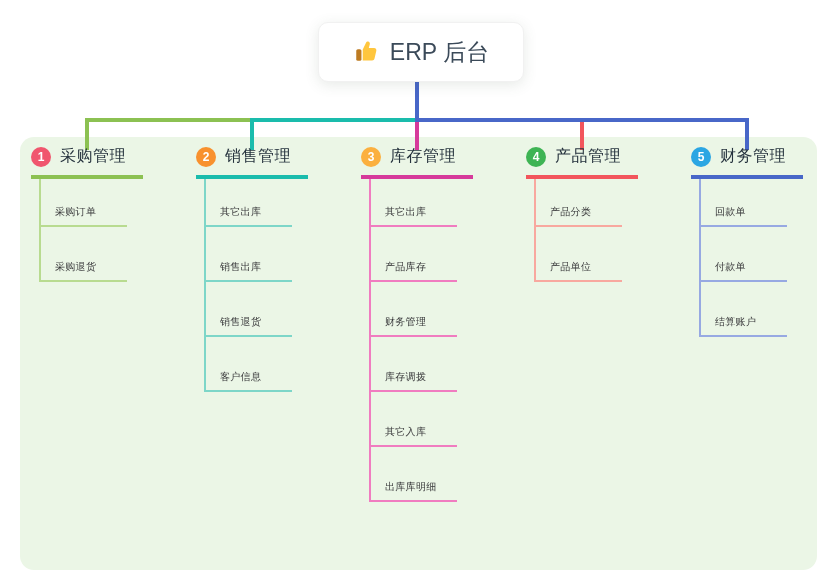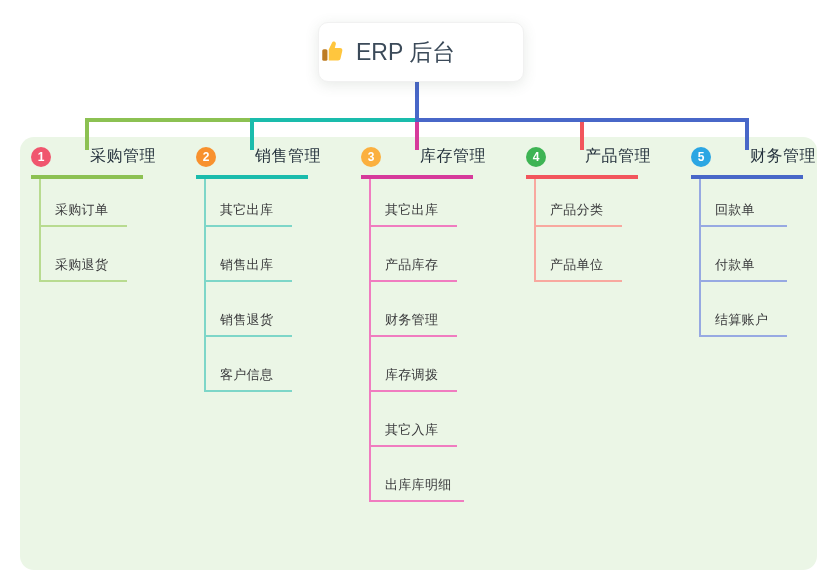--- a/index.html
+++ b/index.html
@@ -9,46 +9,46 @@
     font-family:"Liberation Sans","DejaVu Sans",sans-serif;
   }
   .panel{
     position:absolute;left:20px;top:137px;width:797px;height:433px;
     border-radius:14px;z-index:1;
   }
   .title-box{
     position:absolute;left:318px;top:22px;width:204px;height:58px;
     background:#ffffff;border:1px solid #f1f1f1;border-radius:10px;
     box-shadow:0 3px 14px rgba(70,90,70,.13);
-    display:flex;align-items:center;justify-content:flex-start;gap:11px;
+    display:flex;align-items:center;justify-content:center;gap:11px;
     font-size:23px;color:#3b4a59;z-index:6;cursor:pointer;
   }
   .thumb-icon{display:flex;align-items:center;}
   .hline,.vline{position:absolute;z-index:3;}
   .hline{height:4px;}
   .vline{width:4px;}
   #branches .branch{position:absolute;top:146px;z-index:4;}
   .branch-header{
     display:flex;align-items:center;gap:9px;width:112px;
     padding-bottom:8px;border-bottom:4px solid var(--strong);cursor:pointer;
   }
   .badge{
     width:20px;height:20px;border-radius:50%;background:var(--badge);
     color:#fff;font-size:12px;font-weight:bold;flex:none;
     display:flex;align-items:center;justify-content:center;
   }
-  .branch-label{font-size:16px;color:#26333e;white-space:nowrap;letter-spacing:.5px;margin-left:30px;}
+  .branch-label{font-size:16px;color:#26333e;white-space:nowrap;letter-spacing:.5px;}
   .branch-items{margin-left:8px;border-left:2px solid var(--light);width:fit-content;}
   .item{
     height:55px;box-sizing:border-box;border-bottom:2px solid var(--light);
     display:flex;align-items:flex-end;padding:0 12px 6px 14px;
     min-width:86px;width:fit-content;white-space:nowrap;cursor:pointer;
   }
   .item:first-child{height:48px;}
-  .item-label{font-size:13px;color:#39393b;letter-spacing:.3px;}
+  .item-label{font-size:10px;color:#39393b;letter-spacing:.3px;}
 </style>
 </head>
 <body style="background: rgb(255, 255, 255);">
 
 <div class="panel" id="panel" style="background: rgb(235, 246, 230);"></div>
 
 <div class="title-box">
   <span class="thumb-icon">
     <svg width="26" height="26" viewBox="0 0 32 32" aria-hidden="true">
       <rect x="4" y="12.6" width="6.4" height="14.2" rx="2" fill="#BD7B22"></rect>

